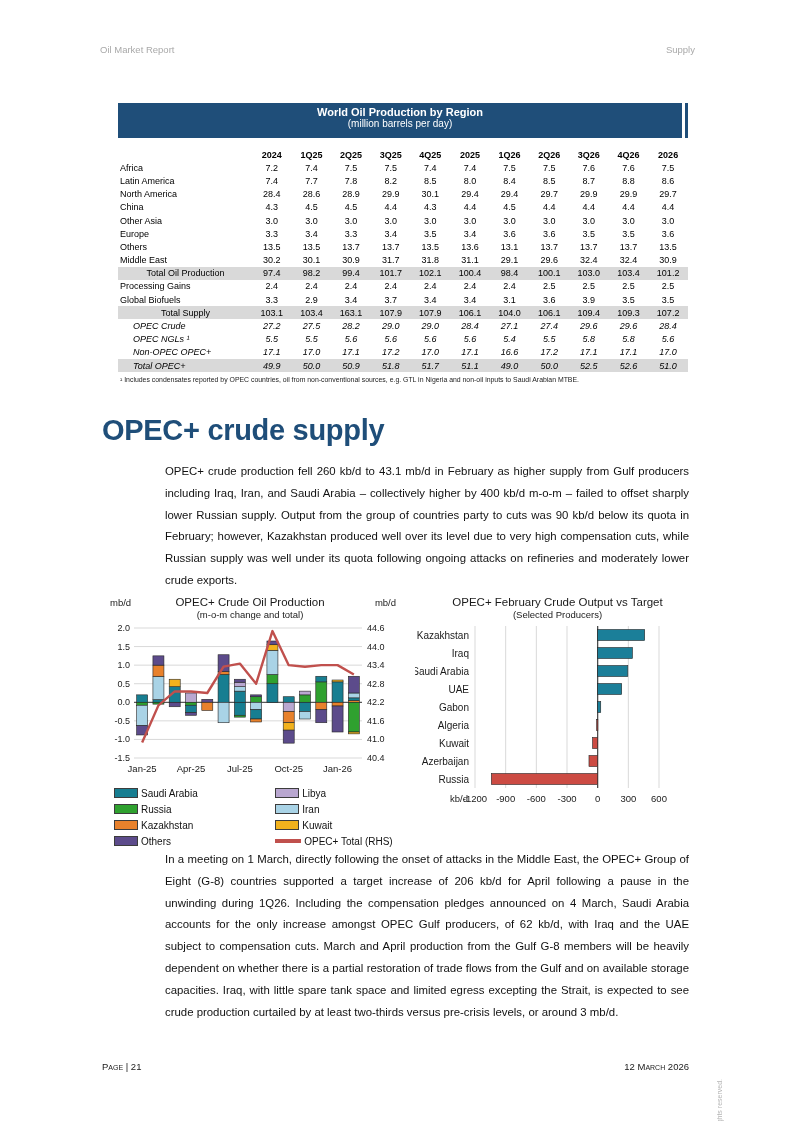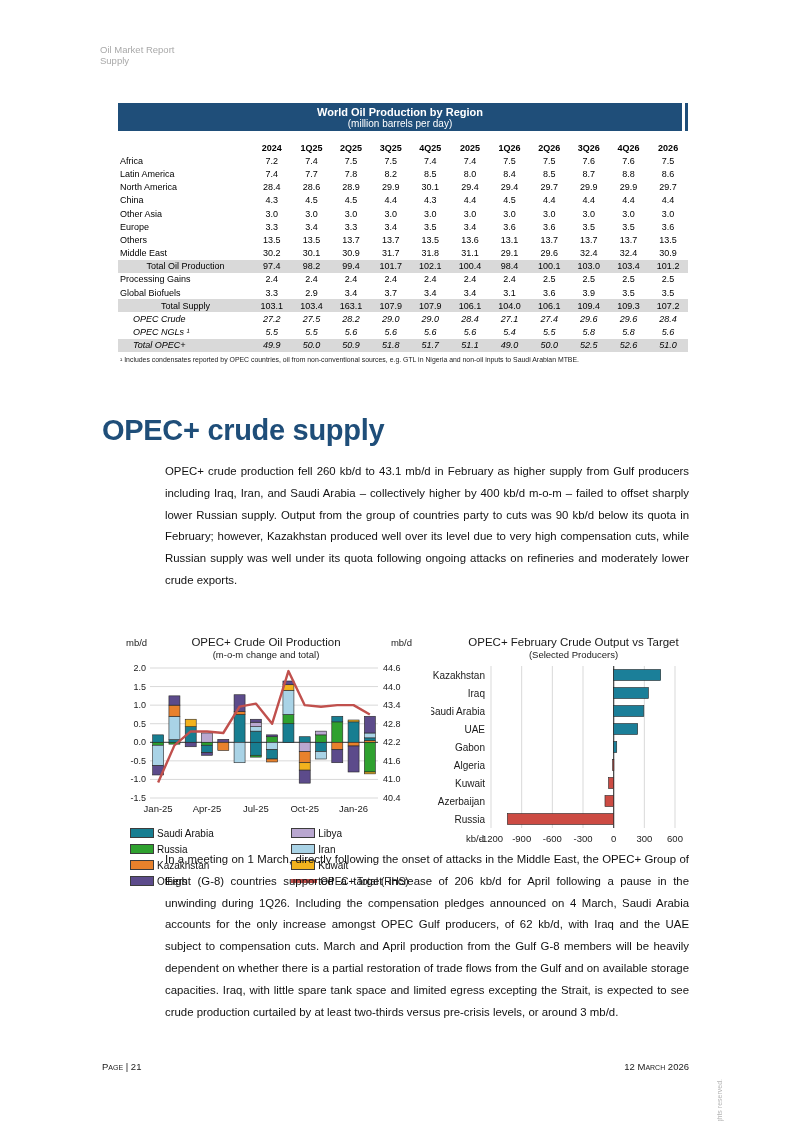--- a/index.html
+++ b/index.html
@@ -4,46 +4,46 @@
 <style>
   html,body { margin:0; padding:0; background:#888; }
   .page {
     position:relative; width:793px; height:1121px; margin:0 auto;
     background:#ffffff; overflow:hidden;
     font-family:"Liberation Sans", sans-serif; color:#1a1a1a;
   }
   
   .runhead { position:absolute; top:44px; left:100px; right:98px;
     display:flex; justify-content:space-between;
-    font-size:9.5px; color:#a9a9a9;flex-direction:column; }
+    font-size:9.5px; color:#a9a9a9; }
   
   .tblwrap { position:absolute; top:103px; left:118px; width:570px; }
   .tbl-titlebar { position:relative; background:#1F4E79; color:#fff; text-align:center;
-    padding:3px 0 3px 0; margin-right:6px; }
+    padding:3px 0 10px 0; margin-right:6px; }
   .tbl-title { font-size:11px; font-weight:bold; line-height:13px; }
   .tbl-subtitle { font-size:10px; line-height:9px; }
   .tbl-accent { position:absolute; top:0; right:-6px; width:3px; height:100%; background:#1F4E79; }
   table.tbl { width:100%; border-collapse:collapse; margin-top:10px; }
   .tbl td { font-size:9px; padding:1.6px 1px; text-align:center; color:#000; white-space:nowrap; }
   .tbl td.lbl { text-align:left; width:118px; padding-left:2px; }
   .tbl tr.hdr td { font-weight:bold; }
   .tbl tr.bold td { font-weight:normal;text-align:center; }
   .tbl tr.shaded td { background:#D9D9D9; }
   .tbl tr.italic td { font-style:italic; }
   .tbl tr.indent td.lbl { padding-left:15px; }
   .footnote { font-size:6.9px; color:#222; margin-top:4px; padding-left:2px; }
   
   .h1 { position:absolute; top:414px; left:102px; font-size:29px; font-weight:bold;
     color:#1F4E79; letter-spacing:-0.3px; }
   .para { position:absolute; left:165px; width:524px; font-size:11.4px;
     line-height:21.8px; text-align:justify; color:#111; }
   #para1 { top:461px; }
   #para2 { top:849px; }
   
-  .charts { position:absolute; top:596px; left:116px; width:600px; display:flex;margin-top:40px; }
+  .charts { position:absolute; top:596px; left:100px; width:600px; display:flex; }
   .chartL { position:relative; width:300px; }
   .chartR { position:relative; width:285px; margin-left:15px; }
   .c-title { text-align:center; font-size:11.5px; color:#1a1a1a; line-height:13px; }
   .c-sub { text-align:center; font-size:9.5px; color:#1a1a1a; line-height:11px; }
   .axis-unit { position:absolute; top:1px; font-size:9.5px; color:#1a1a1a; }
   .axis-unit.left { left:10px; } .axis-unit.right { right:4px; }
   .legend { display:flex; margin-top:3px; margin-left:14px; font-size:10px; color:#111; }
   .legcol { display:flex; flex-direction:column; }
   .legcol.c1 { width:168px; } .legcol.c2 { width:130px; }
   .legitem { display:flex; align-items:center; height:16px; }
@@ -276,20 +276,34 @@
             <td>5.5</td>
             <td>5.6</td>
             <td>5.6</td>
             <td>5.6</td>
             <td>5.6</td>
             <td>5.4</td>
             <td>5.5</td>
             <td>5.8</td>
             <td>5.8</td>
             <td>5.6</td>
+          </tr>
+          <tr class="italic indent">
+            <td class="lbl">Non-OPEC OPEC+</td>
+            <td>17.1</td>
+            <td>17.0</td>
+            <td>17.1</td>
+            <td>17.2</td>
+            <td>17.0</td>
+            <td>17.1</td>
+            <td>16.6</td>
+            <td>17.2</td>
+            <td>17.1</td>
+            <td>17.1</td>
+            <td>17.0</td>
           </tr>
           <tr class="italic indent shaded">
             <td class="lbl">Total OPEC+</td>
             <td>49.9</td>
             <td>50.0</td>
             <td>50.9</td>
             <td>51.8</td>
             <td>51.7</td>
             <td>51.1</td>
             <td>49.0</td>

